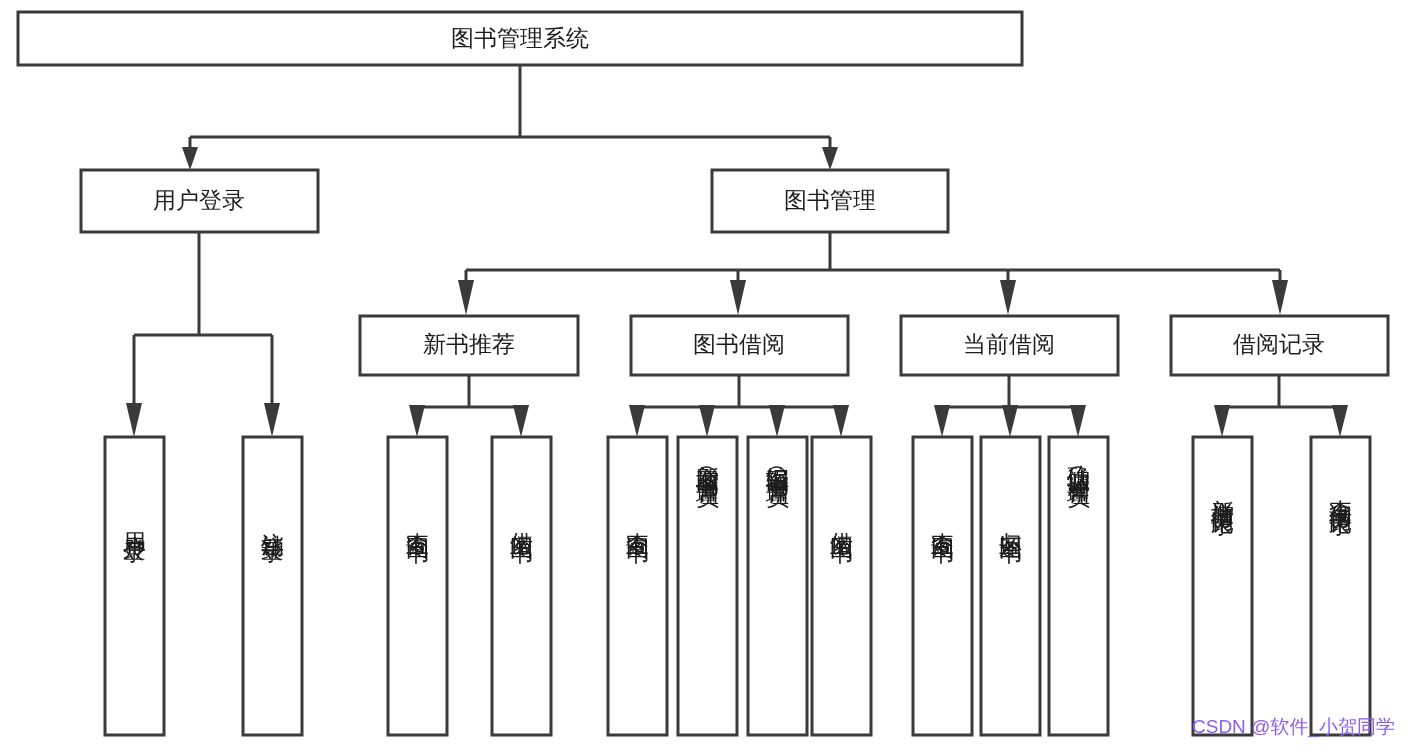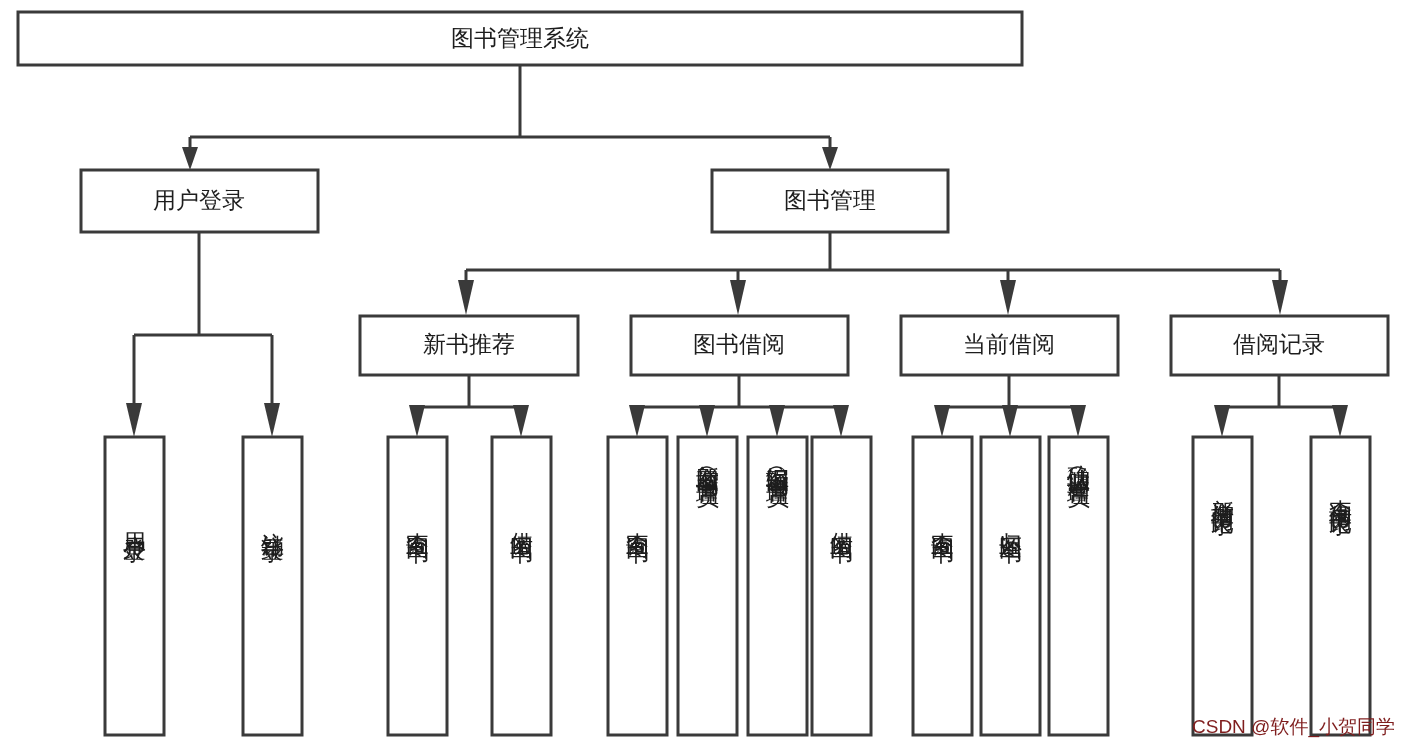--- a/index.html
+++ b/index.html
@@ -67,21 +67,21 @@
     display: flex;
     align-items: flex-start;
     justify-content: center;
   }
   .watermark {
     position: absolute;
     left: 1192px;
     top: 714px;
     font-family: "Liberation Sans", sans-serif;
     font-size: 19px;
-    color: #7f1d1d;
+    color: #8b5cf6;
     white-space: nowrap;
     letter-spacing: 0px;
   }
 </style>
 </head>
 <body>
 
 <div id="diagram-root">
 
   <svg class="diagram-canvas" viewBox="0 0 1405 747" xmlns="http://www.w3.org/2000/svg">

